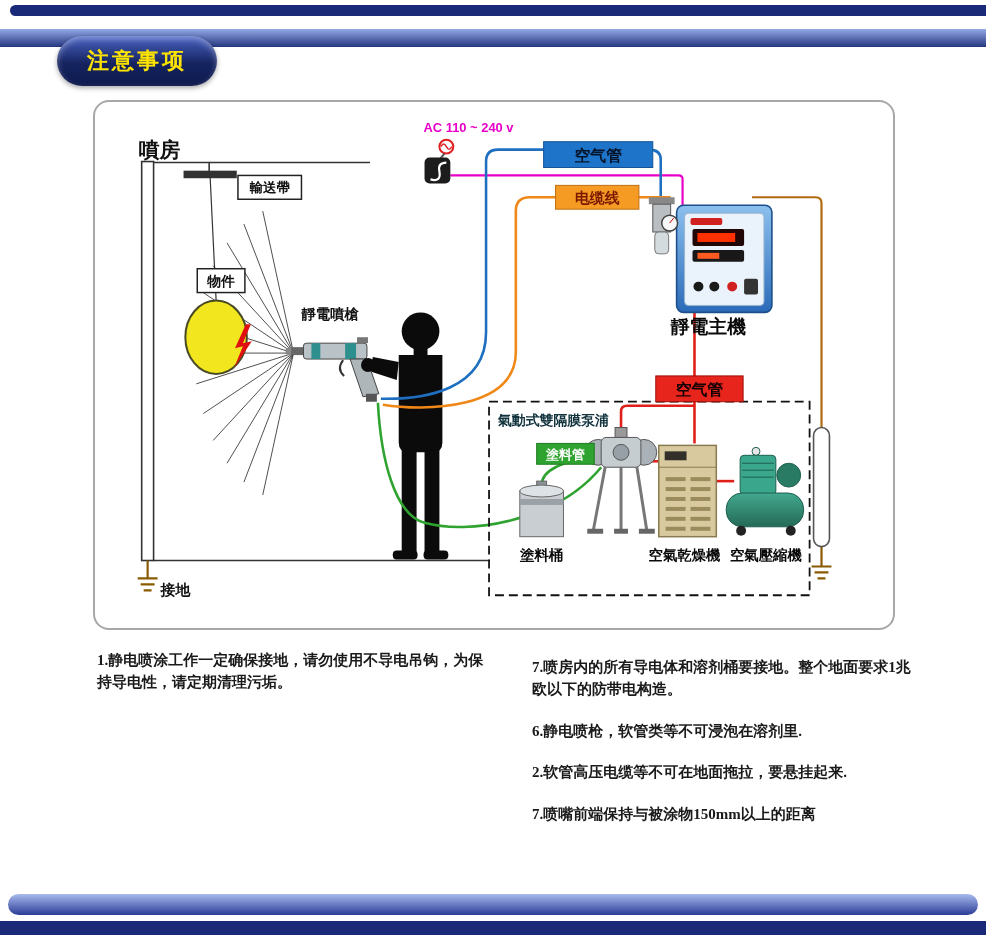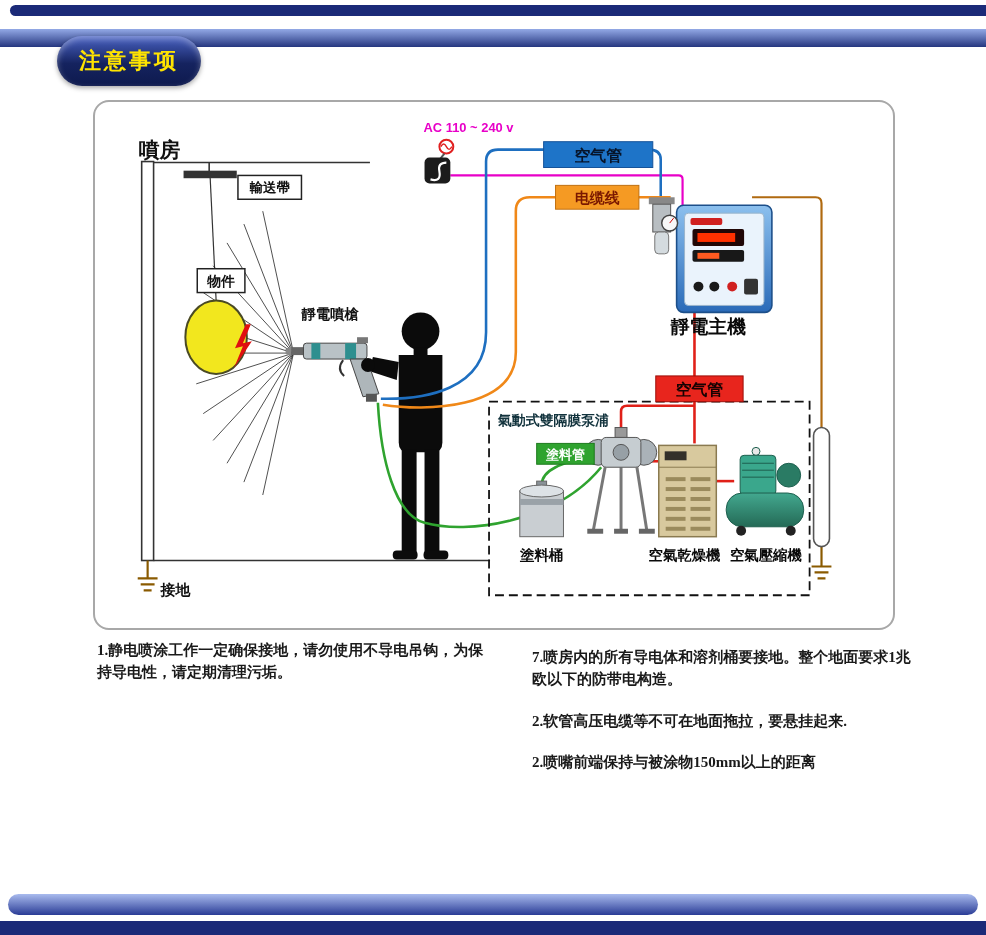--- a/index.html
+++ b/index.html
@@ -5,36 +5,36 @@
   * { margin:0; padding:0; box-sizing:border-box; }
   html,body { background:#ffffff; }
   body { font-family:"Liberation Sans", sans-serif; }
   .page { position:relative; width:986px; height:935px; background:#fff; overflow:hidden; }
 
   
   .topbar1 { position:absolute; left:10px; right:0; top:5px; height:11px;
              background:#1b2a78; border-radius:6px 0 0 6px; }
   .topbar2 { position:absolute; left:0; right:0; top:29px; height:18px;
              background:linear-gradient(#93a9e6,#25367f); }
-  .badge { position:absolute; left:57px; top:36px; width:144px; height:50px;
+  .badge { position:absolute; left:57px; top:36px; width:160px; height:50px;
            background:linear-gradient(#4a63c4 0%, #15235f 55%, #0e1a4e 100%);
            border-radius:26px; display:flex; align-items:center; justify-content:center;
            box-shadow: inset 0 3px 6px rgba(255,255,255,.35), 0 2px 5px rgba(0,0,0,.35); }
   .badge span { color:#ffe400; font-size:22px; font-weight:bold; letter-spacing:3px; }
 
   
   .diagram-frame { position:absolute; left:93px; top:100px; width:802px; height:530px;
                    border:2px solid #a8a8a8; border-radius:16px; background:#fff; }
   .diagram-frame svg { width:100%; height:100%; display:block; border-radius:14px;
                        font-family:"Liberation Sans", sans-serif; }
 
   
   .notes { position:absolute; top:636px; left:0; width:986px; color:#1a1a1a;
            font-family:"Liberation Serif", serif; }
-  .notes-col { position:absolute; top:4px; }
+  .notes-col { position:absolute; top:14px; }
   .notes-col.left  { left:97px;  width:392px; }
   .notes-col.right { left:532px; width:380px; padding-top:7px; }
   .note { font-size:15px; line-height:1.45; font-weight:600; margin-bottom:21px; }
   .notes-col.right .note { margin-bottom:20px; }
 
   
   .footbar1 { position:absolute; left:8px; right:8px; top:894px; height:21px;
               border-radius:11px; background:linear-gradient(#a9bbee,#2a3c96); }
   .footbar2 { position:absolute; left:0; right:0; top:921px; height:14px; background:#1b2a78; }
 </style>
@@ -264,20 +264,21 @@
       <text x="674" y="461" text-anchor="middle" font-size="14.5" font-weight="bold" fill="#0a0a0a">空氣壓縮機</text>
     </svg>
   </div>
 
   <div class="notes">
     <div class="notes-col left">
       <p class="note">1.静电喷涂工作一定确保接地，请勿使用不导电吊钩，为保持导电性，请定期清理污垢。</p>
     </div>
     <div class="notes-col right">
       <p class="note">7.喷房内的所有导电体和溶剂桶要接地。整个地面要求1兆欧以下的防带电构造。</p>
+      <p class="note">6.静电喷枪，软管类等不可浸泡在溶剂里.</p>
       <p class="note">2.软管高压电缆等不可在地面拖拉，要悬挂起来.</p>
-      <p class="note">2.喷嘴前端保持与被涂物150mm以上的距离</p>
+      <p class="note">7.喷嘴前端保持与被涂物150mm以上的距离</p>
     </div>
   </div>
 
   <div class="footbar1"></div>
   <div class="footbar2"></div>
 </div>
 
 </body></html>

